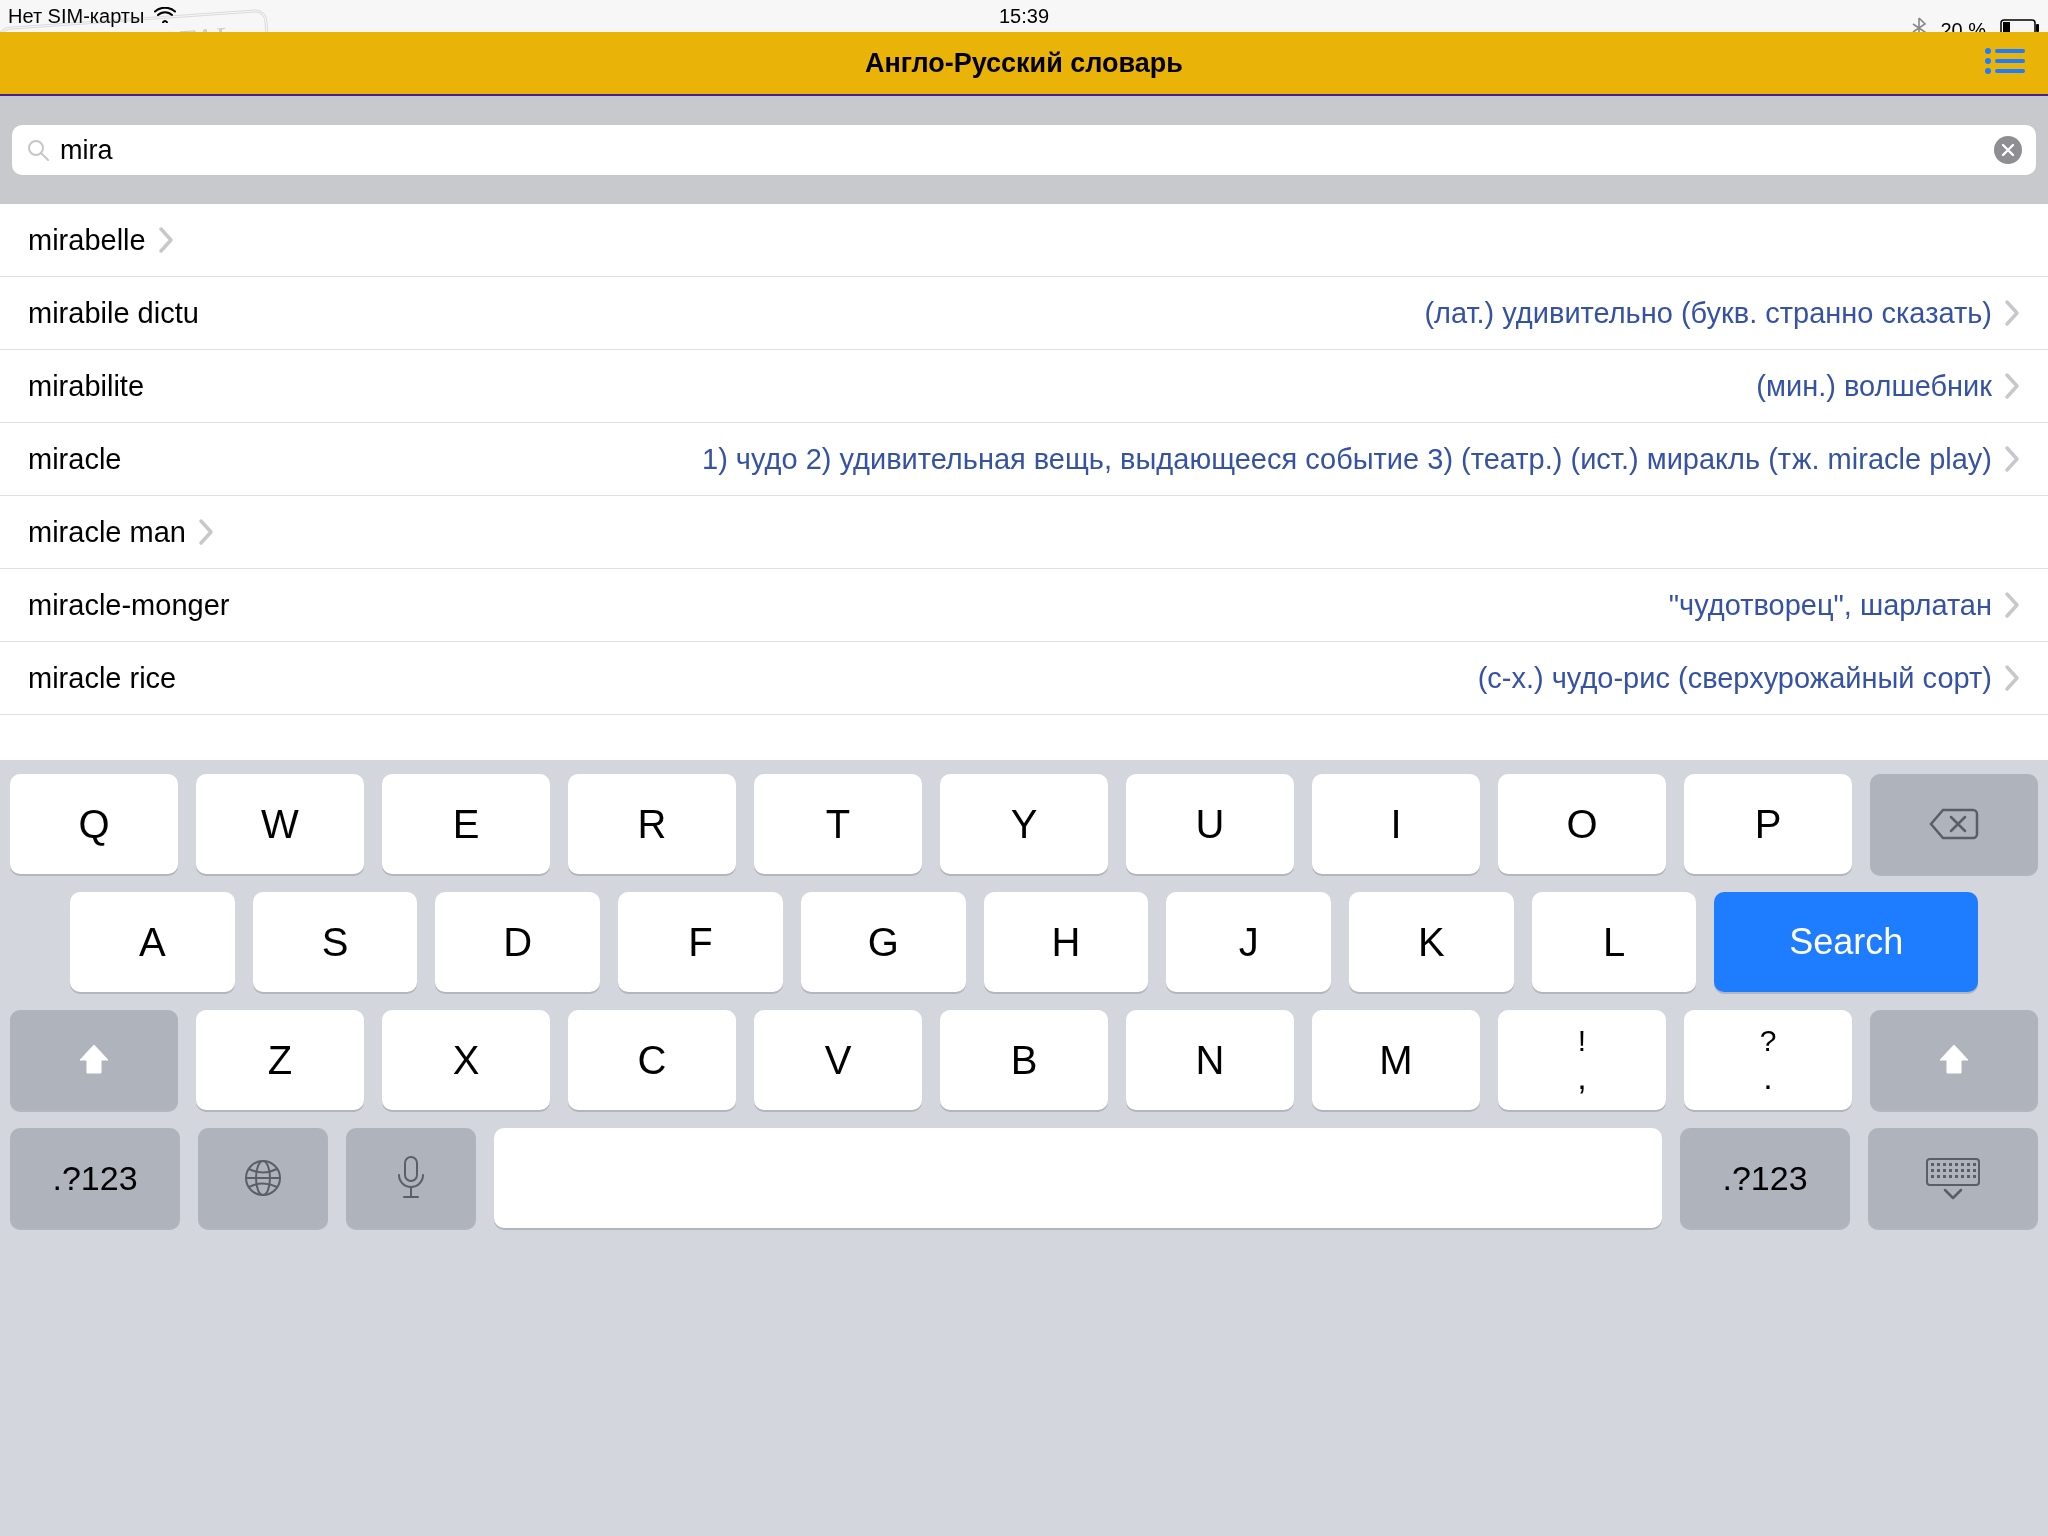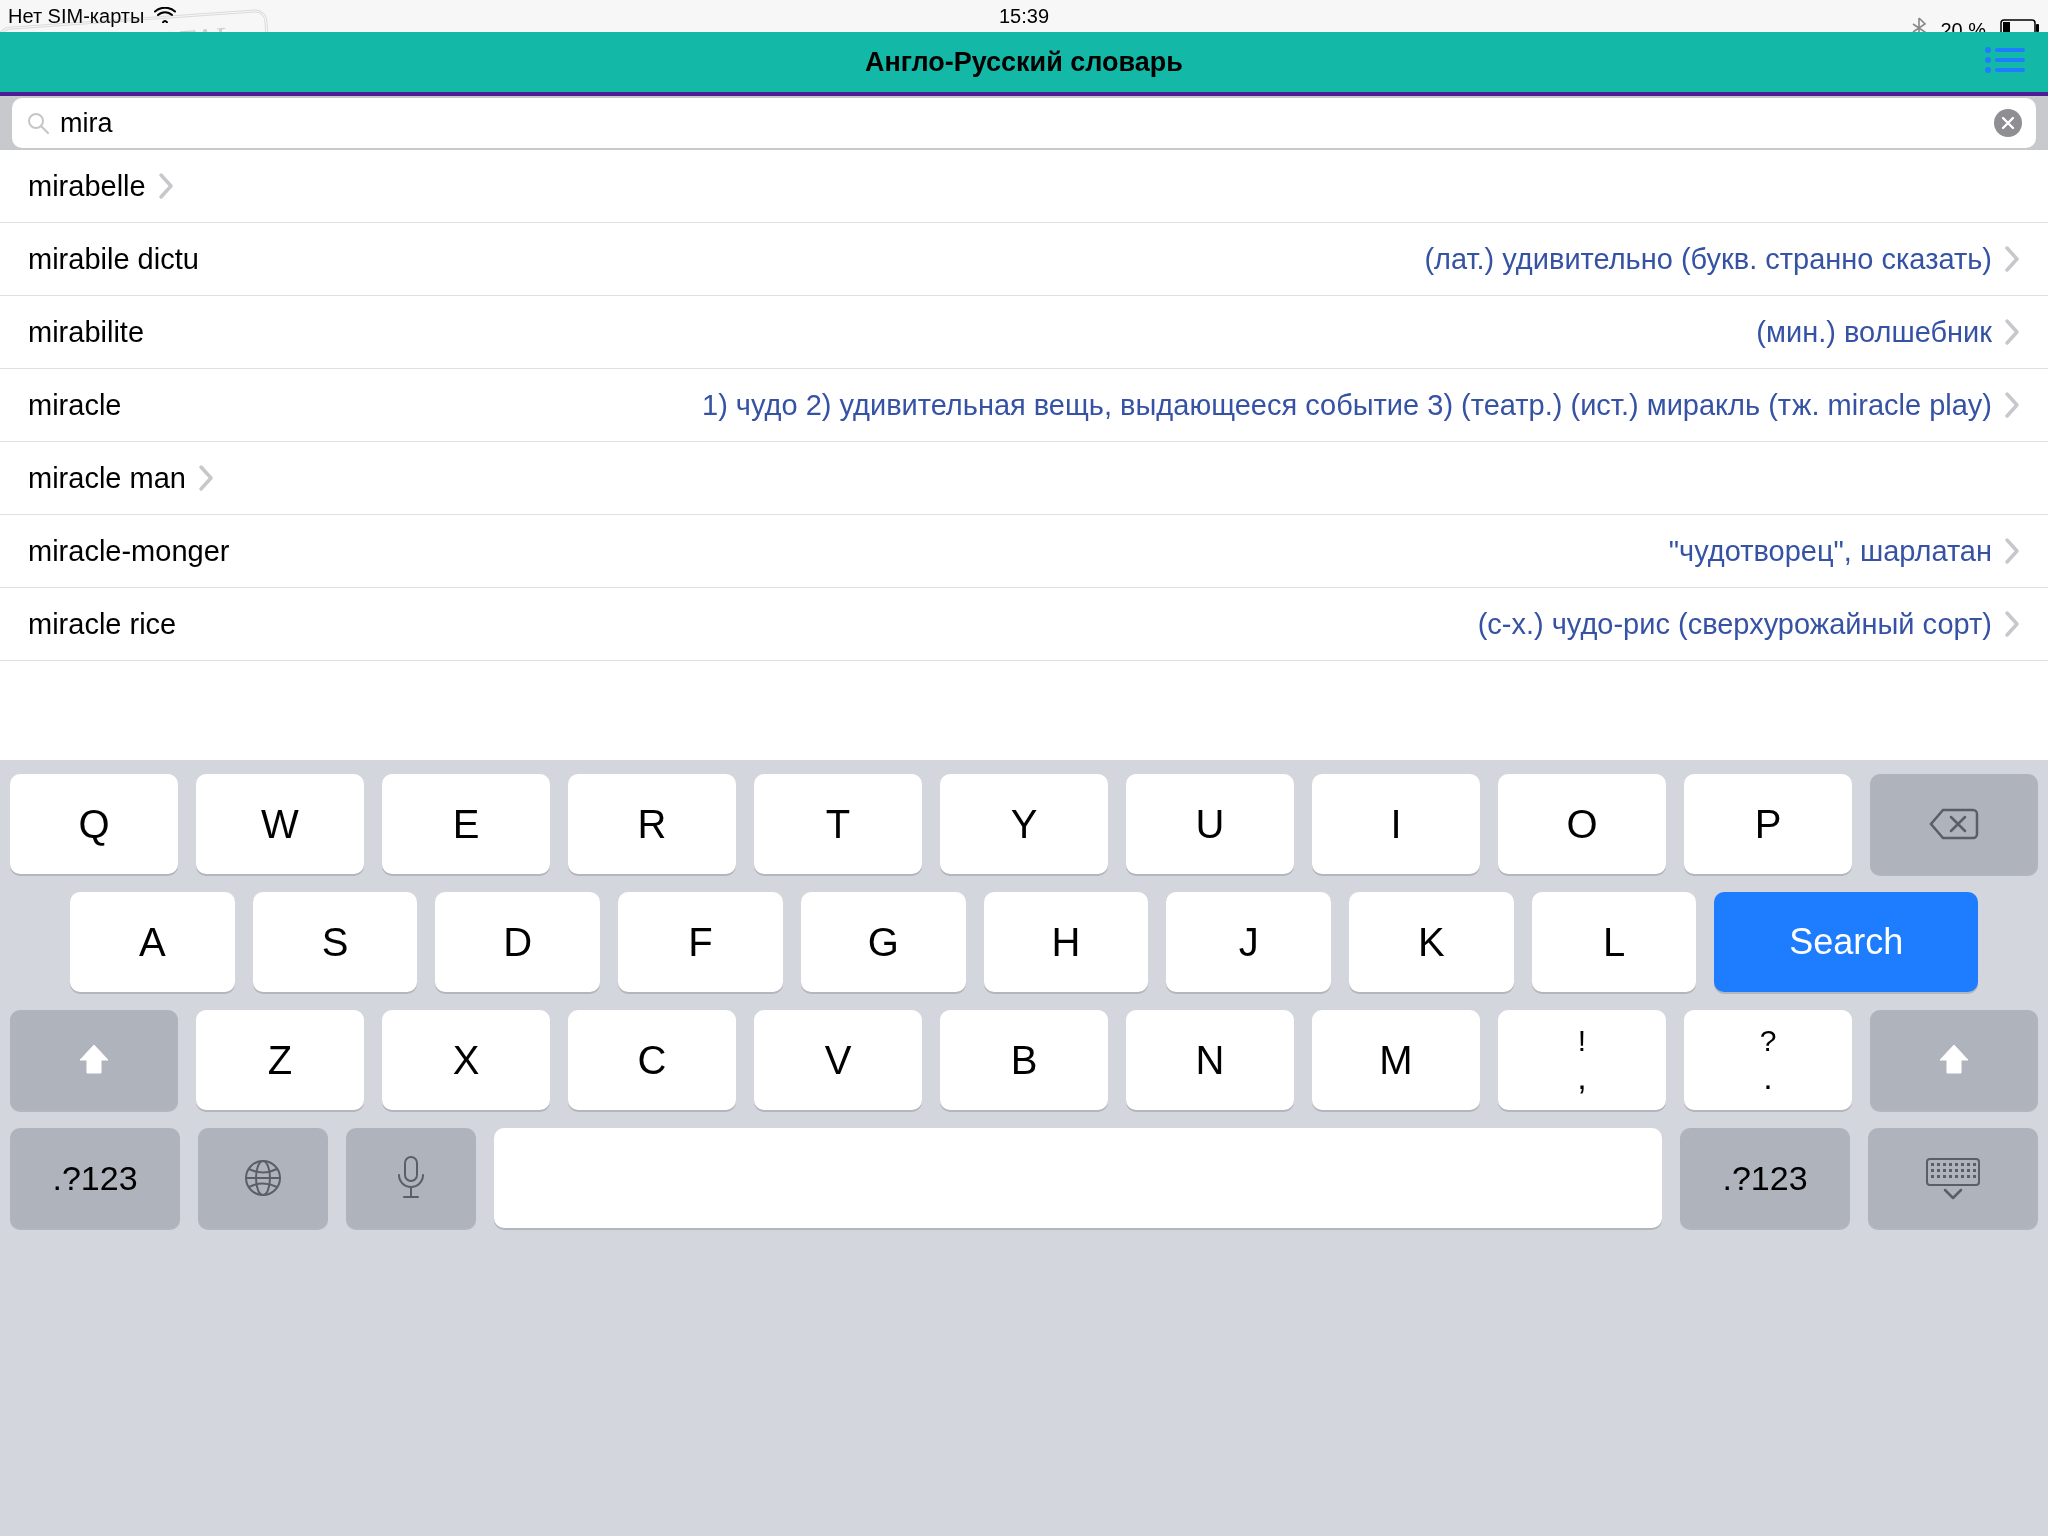--- a/index.html
+++ b/index.html
@@ -6,26 +6,26 @@
   html, body { width: 2048px; height: 1536px; overflow: hidden; background: #fff; font-family: -apple-system, "Helvetica Neue", Helvetica, Arial, sans-serif; }
 
   
   .status-bar { height: 30px; background: #f7f7f8; display: flex; align-items: center; font-size: 20px; color: #000; padding: 16px 8px; }
   .status-left { display:flex; align-items:center; gap:10px; flex:1; }
   .status-center { flex:1; text-align:center; font-weight:500; }
   .status-right { display:flex; align-items:center; justify-content:flex-end; gap:14px; flex:1;margin-top:29px; }
   .wifi { display:inline-block; }
 
   
-  .nav-bar { height: 64px; background: #14b8a6; border-bottom: 4px solid #4c1d95; display:flex; align-items:center; justify-content:center; position:relative; }
+  .nav-bar { height: 64px; background: #eab308; border-bottom: 2px solid #4c1d95; display:flex; align-items:center; justify-content:center; position:relative; }
   .nav-title { font-size: 27px; font-weight:600; color:#000; }
   .nav-right { position:absolute; right:22px; top:50%; transform:translateY(-50%); }
 
   
-  .search-wrap { background:#c8c9cd; padding: 2px 12px; }
+  .search-wrap { background:#c8c9cd; padding: 29px 12px; }
   .search-field { background:#fff; border-radius:10px; height:50px; display:flex; align-items:center; padding:0 14px; }
   .search-field svg.mag { flex:0 0 auto; opacity:0.5; }
   .search-input { flex:1; border:none; outline:none; font-size:27px; padding:0 10px; color:#000; background:transparent; }
   .clear-btn { width:28px; height:28px; border-radius:50%; background:#8e8e93; display:flex; align-items:center; justify-content:center; }
 
   
   .results { background:#fff; }
   .row { height:73px; border-bottom:1px solid #e0e0e3; display:flex; align-items:center; padding:0 28px; gap:4px; }
   .row .term { font-size:29px; color:#000; white-space:nowrap; }
   .row .def  { font-size:29px; color:#3552a4; flex:1; text-align:right; white-space:nowrap; overflow:hidden; text-overflow:ellipsis; }

